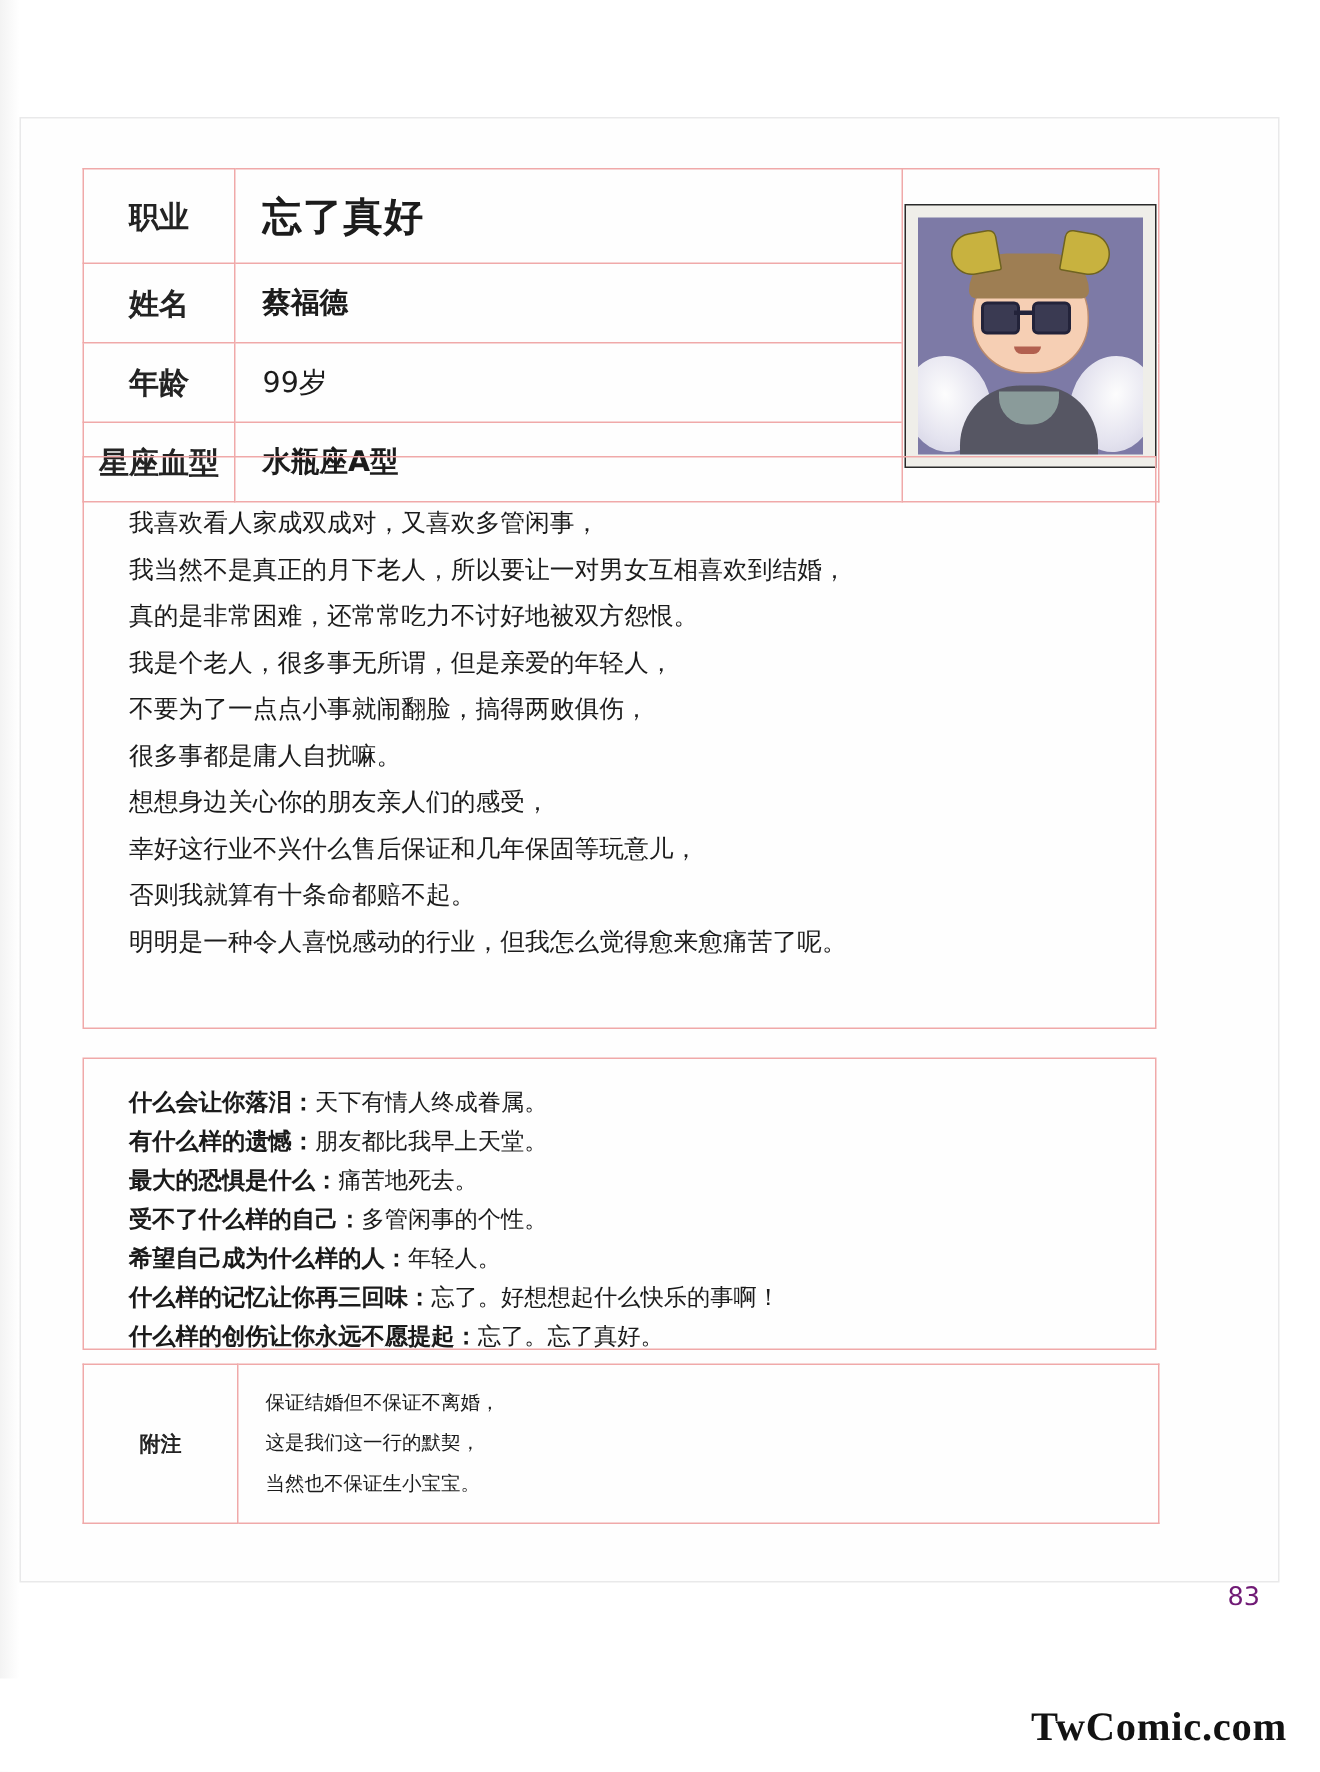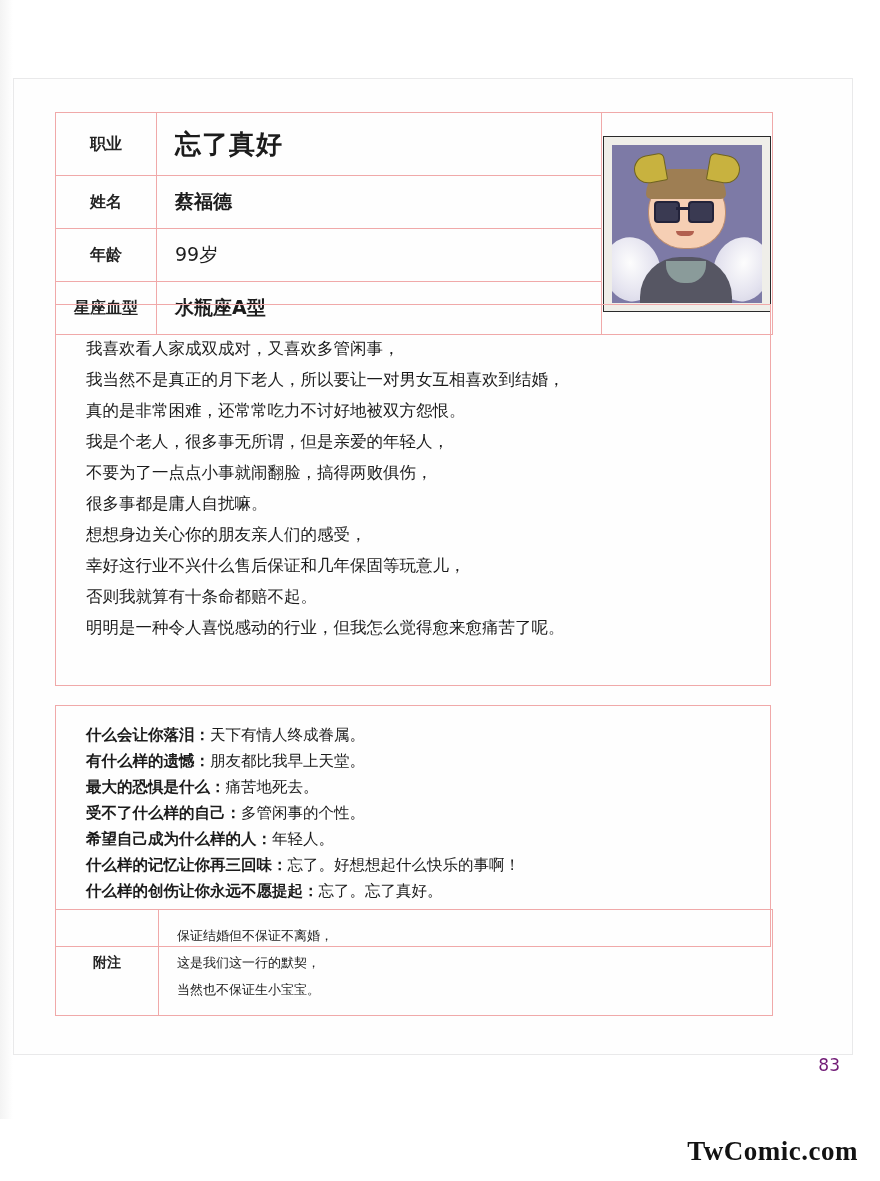--- a/index.html
+++ b/index.html
@@ -47,21 +47,21 @@
     border-collapse: collapse;
   }
   .info-table td {
     border: 1px solid #f0a9a9;
     padding: 0;
     vertical-align: middle;
   }
   .lbl {
     width: 100px;
     text-align: center;
-    font-size: 16px;
+    font-size: 20px;
     font-weight: bold;
     color: #232323;
     font-family: "DejaVu Sans", "Liberation Sans", sans-serif;
   }
   .val {
     padding-left: 18px !important;
     color: #1c1c1c;
   }
   .row-job .val {
     font-size: 26px;
@@ -177,21 +177,21 @@
     line-height: 31px;
     color: #1b1b1b;
     white-space: nowrap;
   }
   
   .qa-block {
     position: absolute;
     left: 0;
     top: 593px;
     width: 716px;
-    height: 242px;
+    height: 195px;
     border: 1px solid #f0a9a9;
     box-sizing: border-box;
     padding: 16px 30px 0 30px;
   }
   .qa-line {
     font-size: 15.5px;
     line-height: 26px;
     color: #1b1b1b;
     white-space: nowrap;
   }

